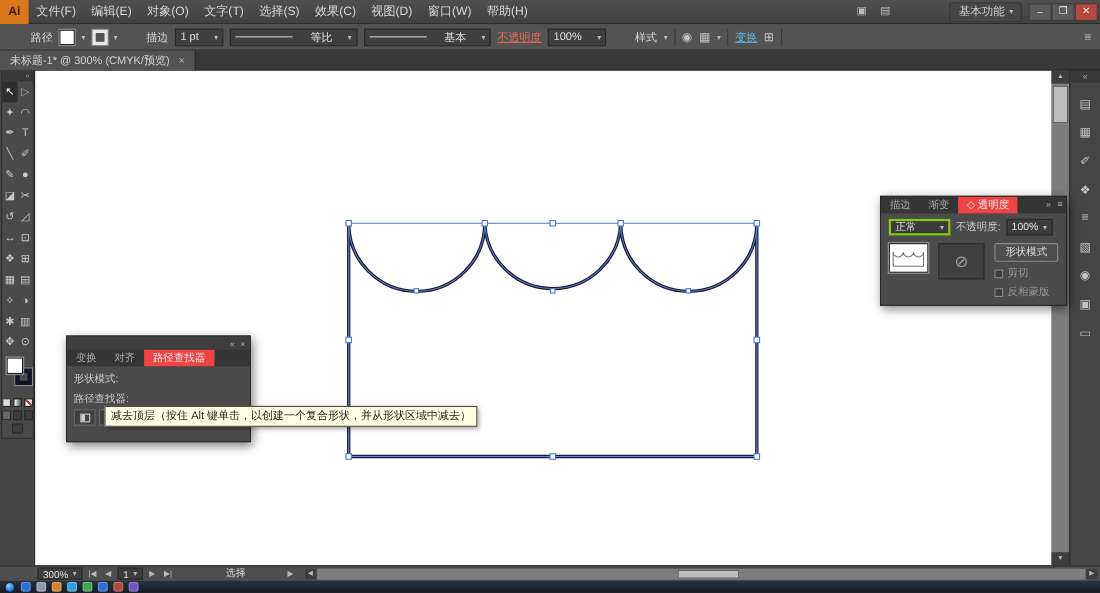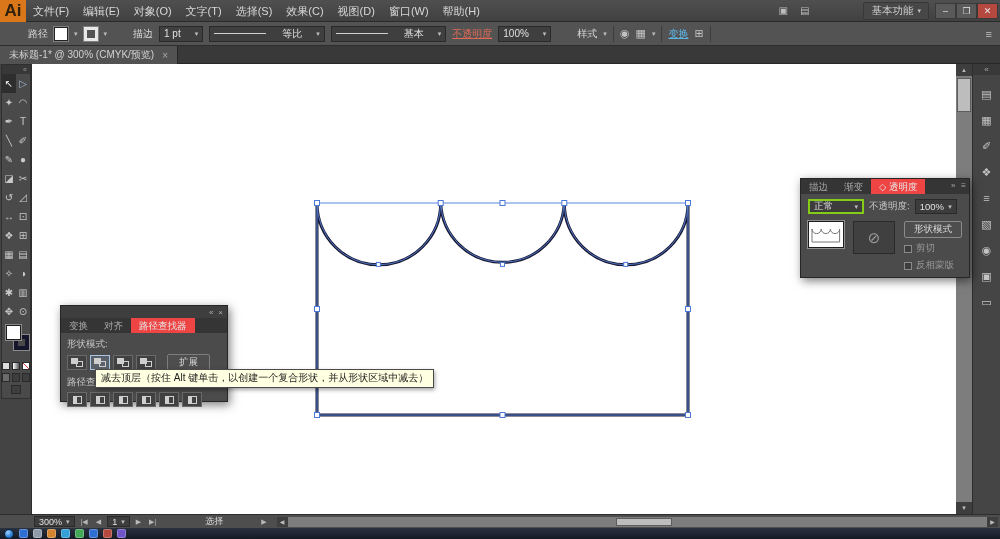--- a/index.html
+++ b/index.html
@@ -4,21 +4,21 @@
 <style>
   * { margin:0; padding:0; box-sizing:border-box; }
   html,body { width:1000px; height:539px; overflow:hidden; }
   body { position:relative; background:#535353; font-family:"Liberation Sans","DejaVu Sans",sans-serif; color:#d6d6d6; }
 
   
   .menubar { position:absolute; left:0; top:0; width:1000px; height:22px;
     background:linear-gradient(#4f4f4f,#414141); border-bottom:1px solid #2a2a2a;
     display:flex; align-items:center; font-size:11px; white-space:nowrap; z-index:10; }
   .logo { width:26px; height:22px; background:#d9771a; color:#31200a; font-weight:bold;
-    display:flex; align-items:center; justify-content:center; font-size:17px; }
+    display:flex; align-items:center; justify-content:center; font-size:11px; }
   .menu-item { padding:0 7px; height:22px; line-height:22px; color:#d8d8d8; cursor:default; }
   .mb-right { margin-left:auto; display:flex; align-items:center; gap:6px; padding-right:2px; }
   .mb-icon { color:#bdbdbd; font-size:10px; padding:0 3px; }
   .workspace { display:flex; gap:4px; align-items:center; background:#474747; border:1px solid #383838;
     padding:1px 7px; border-radius:2px; font-size:10.5px; color:#cfcfcf;margin-left:45px; }
   .winbtns { display:flex; }
   .winbtn { width:21px; height:16px; display:flex; align-items:center; justify-content:center;
     font-size:9px; color:#e8e8e8; background:#5a5a5a; border:1px solid #3a3a3a; }
   .winbtn.close { background:#b5493f; }
 
@@ -378,47 +378,20 @@
     <span>×</span>
   </div>
   <div class="ptabs">
     <div class="ptab">变换</div>
     <div class="ptab">对齐</div>
     <div class="ptab active">路径查找器</div>
     <div class="spacer"></div>
   </div>
   <div class="pf-body">
     <div class="pf-label">形状模式:</div>
-    <div class="btnrow">
-      <div class="sm-btn">
-          <span class="msq">
-            <b></b>
-            <i></i>
-          </span>
-        </div>
-      <div class="sm-btn hover">
-          <span class="msq">
-            <b></b>
-            <i></i>
-          </span>
-        </div>
-      <div class="sm-btn">
-          <span class="msq">
-            <b></b>
-            <i></i>
-          </span>
-        </div>
-      <div class="sm-btn">
-          <span class="msq">
-            <b></b>
-            <i></i>
-          </span>
-        </div>
-      <button class="expand-btn">扩展</button>
-    </div>
     <div class="pf-label" style="margin-top:5px">路径查找器:</div>
     <div class="btnrow">
       <div class="sm-btn">
           <span class="psq"></span>
         </div>
       <div class="sm-btn">
           <span class="psq"></span>
         </div>
       <div class="sm-btn">
           <span class="psq"></span>

